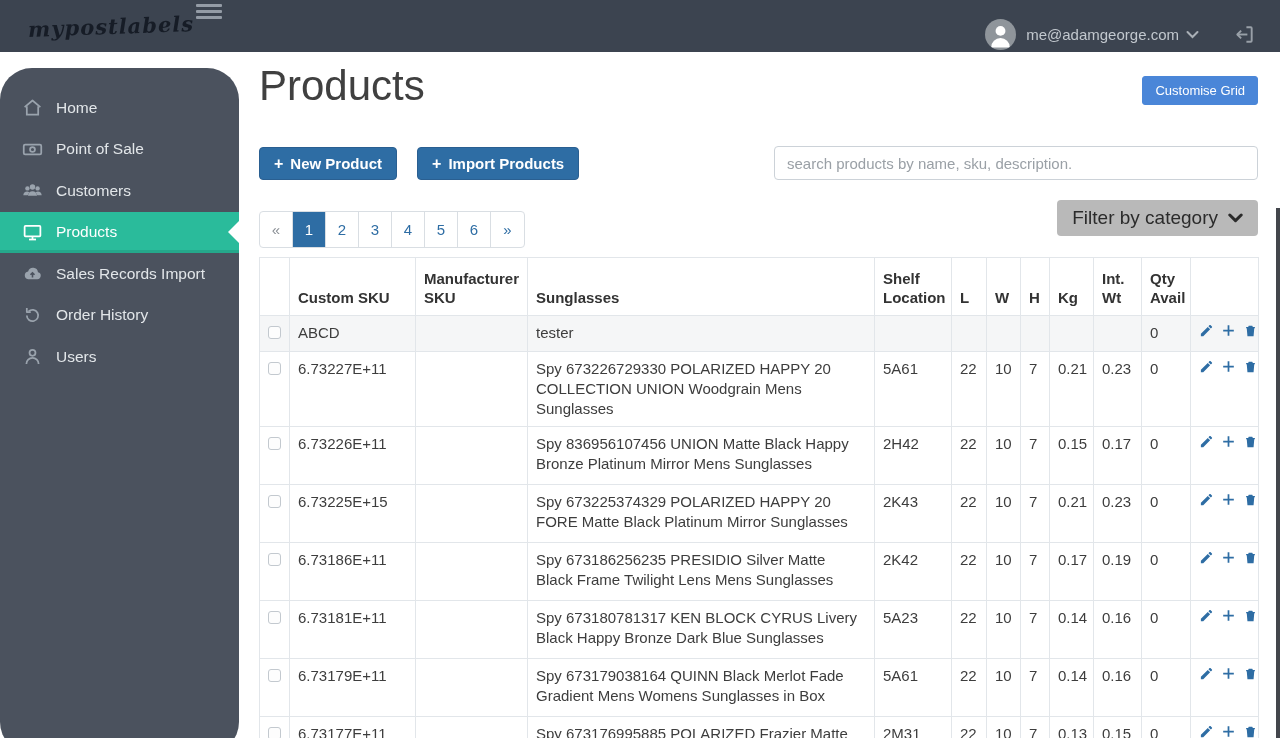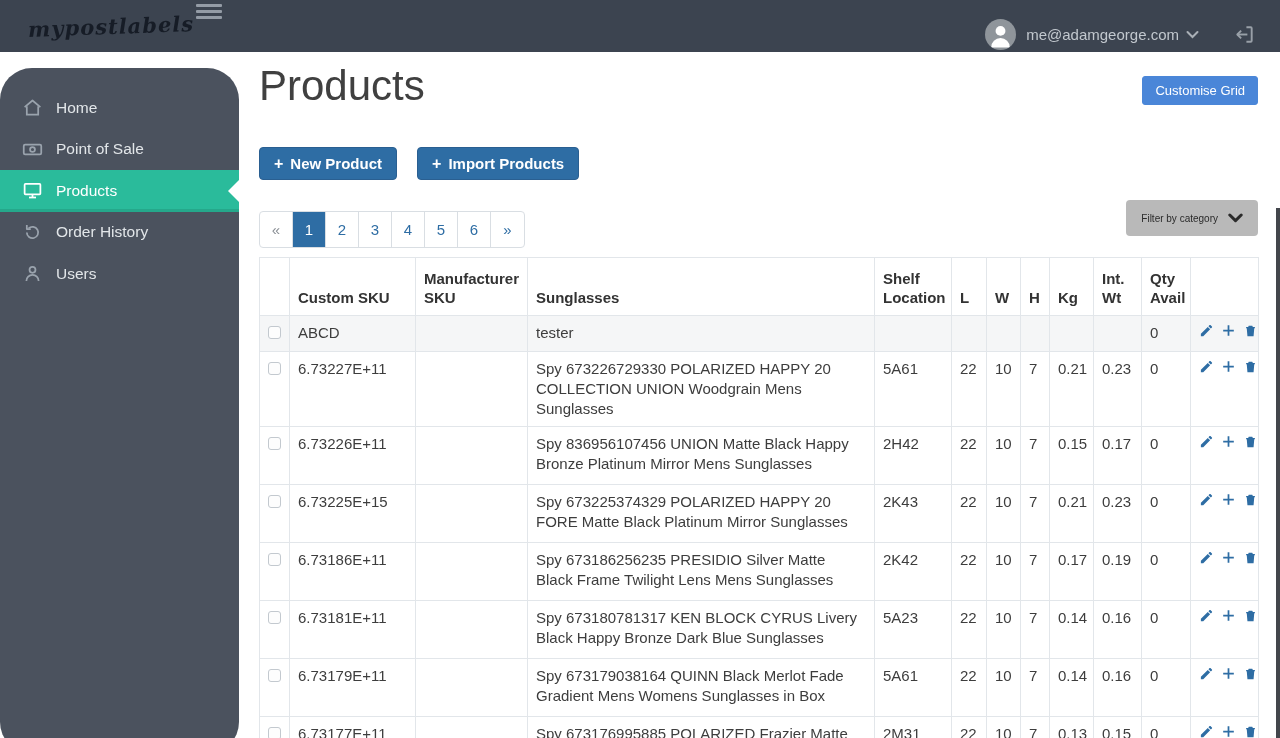--- a/index.html
+++ b/index.html
@@ -46,21 +46,21 @@
 
   .pagination { position:absolute; left:20px; top:159px; display:inline-flex; border:1px solid #d9dee3;
               border-radius:4px; overflow:hidden; background:#fff; }
   .page { min-width:33px; height:35px; padding:0 4px; display:flex; align-items:center; justify-content:center;
               font-size:15px; color:#2e6da4; border-right:1px solid #d9dee3; cursor:pointer; text-decoration:none; }
   .page:last-child { border-right:none; }
   .page.prev { color:#8a8f95; }
   .page.active { background:#2e6da4; color:#fff; }
 
   .btn-filter { position:absolute; right:22px; top:148px; height:36px; padding:0 15px; background:#b9b9b9;
-              border:none; border-radius:4px; font-size:10px; color:#2b2b2b; cursor:pointer; display:flex;
+              border:none; border-radius:4px; font-size:19px; color:#2b2b2b; cursor:pointer; display:flex;
               align-items:center; gap:10px; font-family:inherit; }
 
   
   table.products { position:absolute; left:20px; top:205px; width:999px; border-collapse:collapse;
               table-layout:fixed; font-size:15px; color:#3d3d3d; }
   .products th, .products td { border:1px solid #e2e6ea; }
   .products thead th { height:58px; font-weight:bold; color:#333; vertical-align:bottom; text-align:left;
               padding:8px; line-height:19px; background:#fff; }
   .products td { height:58px; vertical-align:top; padding:7px 8px; line-height:20px; background:#fff; }
   .products tr.first td { height:34px; background:#f5f6f7; }
@@ -115,29 +115,51 @@
   </div>
   <div class="nav-item">
     <span class="icon">
       <svg viewBox="0 0 24 24" width="21" height="21" class="ic-stroke" stroke-width="2">
         <rect x="2" y="6.5" width="20" height="11" rx="1.5"></rect>
           <circle cx="12" cy="12" r="2.8"></circle>
       </svg>
       </span>
     <span class="lbl">Point of Sale</span>
   </div>
+  <div class="nav-item">
+    <span class="icon">
+      <svg viewBox="0 0 24 24" width="21" height="21" class="ic-fill">
+        <circle cx="6.2" cy="9.6" r="2.5"></circle>
+          <circle cx="17.8" cy="9.6" r="2.5"></circle>
+          <circle cx="12" cy="8" r="3.1"></circle>
+        <path d="M1.5 17.5c0-2.4 1.9-4.3 4.3-4.3 1 0 2 .4 2.7 1a6.6 6.6 0 0 0-2 3.3z"></path>
+        <path d="M22.5 17.5c0-2.4-1.9-4.3-4.3-4.3-1 0-2 .4-2.7 1a6.6 6.6 0 0 1 2 3.3z"></path>
+        <path d="M6.8 18c0-2.9 2.3-5.2 5.2-5.2s5.2 2.3 5.2 5.2z"></path>
+      </svg>
+      </span>
+    <span class="lbl">Customers</span>
+  </div>
   <div class="nav-item active">
     <span class="icon">
       <svg viewBox="0 0 24 24" width="21" height="21" class="ic-stroke" stroke-width="2">
         <rect x="3" y="4.5" width="18" height="12" rx="1"></rect>
           <path d="M12 16.5 V20"></path>
           <path d="M8 20 h8"></path>
       </svg>
       </span>
     <span class="lbl">Products</span>
+  </div>
+  <div class="nav-item">
+    <span class="icon">
+      <svg viewBox="0 0 24 24" width="21" height="21">
+        <path class="ic-fill" d="M7 18.5h10.5a4 4 0 0 0 .8-7.9A5.8 5.8 0 0 0 7 9.6a4.5 4.5 0 0 0 0 8.9z"></path>
+        <path d="M12 16.5v-5 M9.7 13.5 12 11.2l2.3 2.3" stroke="#4b525e" stroke-width="1.8" fill="none"></path>
+      </svg>
+      </span>
+    <span class="lbl">Sales Records Import</span>
   </div>
   <div class="nav-item">
     <span class="icon">
       <svg viewBox="0 0 24 24" width="21" height="21" class="ic-stroke" stroke-width="2">
         <path d="M5.5 12a6.5 6.5 0 1 0 2-4.7"></path>
           <path d="M5.5 3.5 v4.5 h4.5" stroke-linejoin="round"></path>
       </svg>
       </span>
     <span class="lbl">Order History</span>
   </div>
@@ -159,20 +181,21 @@
   <div class="btn-row">
     <button class="btn-primary">
       <span class="plus">+</span>
       <span>New Product</span>
     </button>
     <button class="btn-primary">
       <span class="plus">+</span>
       <span>Import Products</span>
     </button>
   </div>
+  <input class="search" type="text" placeholder="search products by name, sku, description." style="">
 
   <div class="pagination">
     <a class="page prev">«</a>
     <a class="page active">1</a>
     <a class="page">2</a>
     <a class="page">3</a>
     <a class="page">4</a>
     <a class="page">5</a>
     <a class="page">6</a>
     <a class="page">»</a>

